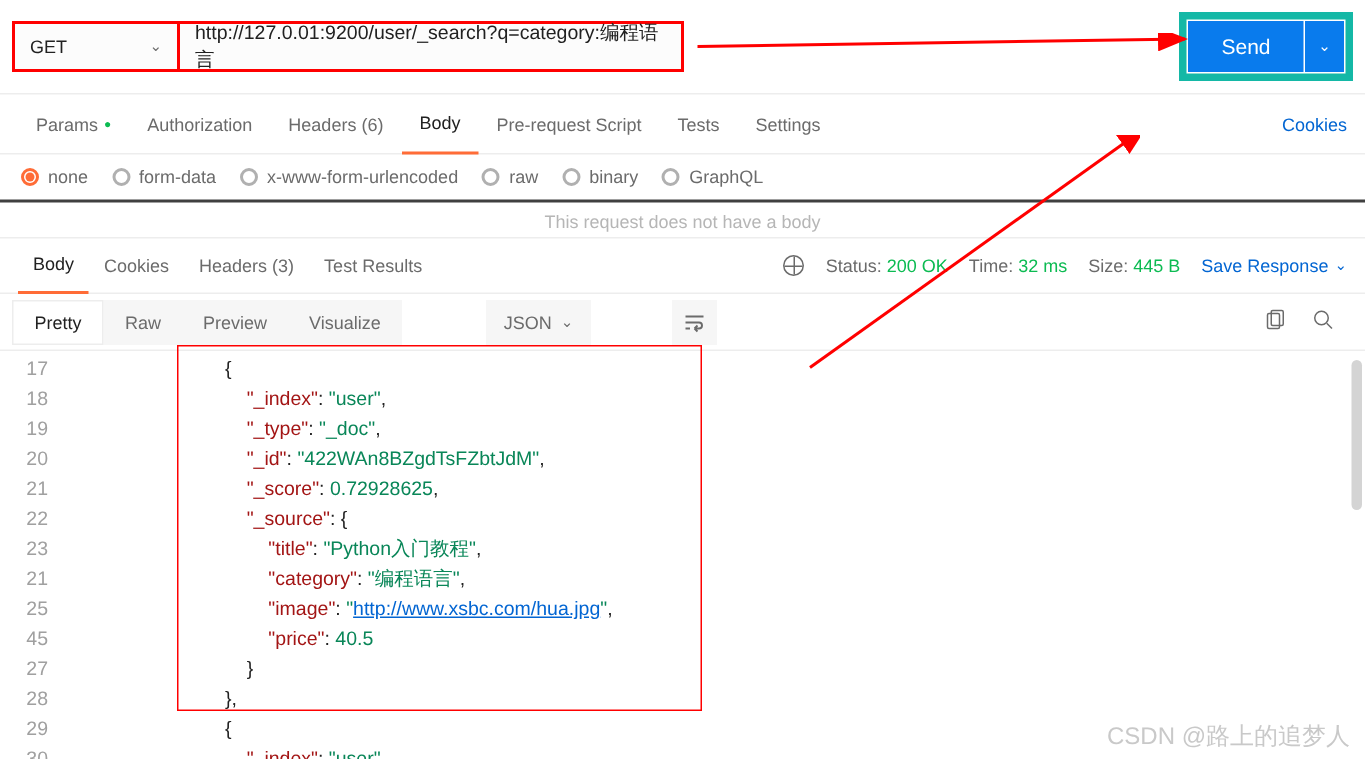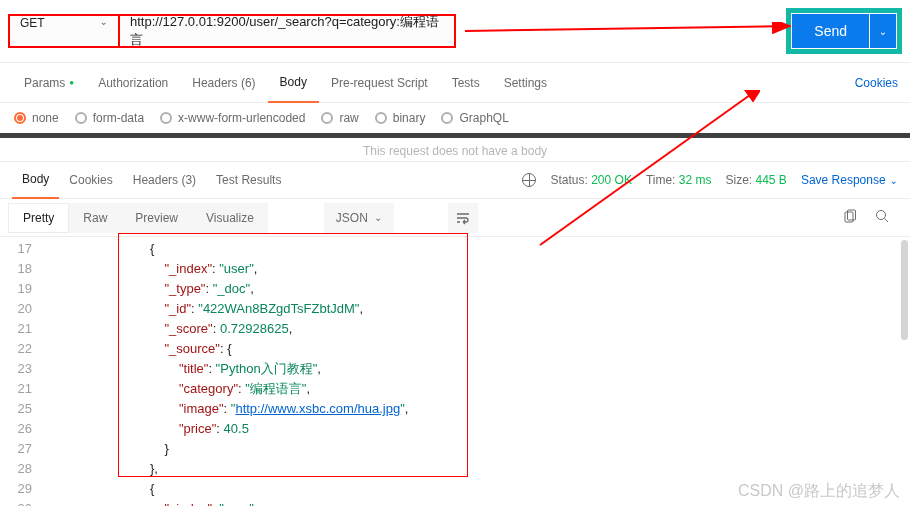--- a/index.html
+++ b/index.html
@@ -1,31 +1,31 @@
 <!DOCTYPE html>
 <html><head>
 <meta charset="utf-8">
 <style>
   * { box-sizing: border-box; font-family: -apple-system, BlinkMacSystemFont, "Segoe UI", Arial, sans-serif; }
   body { margin: 0; width: 910px; height: 506px; background: #fff; font-size: 12px; color: #212121; overflow: hidden; position: relative; }
   
   .topbar { display: flex; align-items: center; padding: 8px 8px; border-bottom: 1px solid #ededed; }
-  .method-select { width: 112px; height: 34px; border: 2px solid #ff0000; display: flex; align-items: flex-start; justify-content: space-between; padding: 0 10px; color: #212121; font-size: 12px; background: #fcfcfc;}
+  .method-select { width: 112px; height: 34px; border: 2px solid #ff0000; display: flex; align-items: center; justify-content: space-between; padding: 0 10px; color: #212121; font-size: 12px; background: #fcfcfc;}
   .url-input { flex: 1; height: 34px; border: 2px solid #ff0000; border-left: none; padding: 0 10px; font-size: 13px; color: #212121; display: flex; align-items: center; background: #fcfcfc;}
   .send-wrap { margin-left: auto; display: flex; align-items: center; border: 5px solid #14b8a6; padding: 1px; }
   .send-btn { background: #097bed; color: #fff; height: 34px; padding: 0 22px; display: flex; align-items: center; font-size: 14px; font-weight: 500; }
   .send-caret { background: #097bed; color: #fff; width: 26px; height: 34px; margin-left: 1px; display: flex; align-items: center; justify-content: center; }
   
   .tabs-row { display: flex; align-items: center; padding: 0 12px; border-bottom: 1px solid #ededed; height: 40px; }
   .tabs-row .tab { padding: 0 12px; color: #6b6b6b; height: 40px; display: flex; align-items: center; font-size: 12px; }
   .tabs-row .tab.active { color: #212121; border-bottom: 2px solid #ff6c37; font-weight: 500; }
   .dot-green::after { content: "●"; color: #0cbb52; margin-left: 4px; font-size: 8px; }
   .cookies-link { margin-left: auto; color: #0265d2; font-size: 12px; }
   
-  .body-types { display: flex; align-items: center; padding: 8px 14px; gap: 16px; border-bottom: 5px solid #404040; }
+  .body-types { display: flex; align-items: center; padding: 8px 14px; gap: 16px; border-bottom: 2px solid #404040; }
   .radio { display: flex; align-items: center; gap: 6px; color: #6b6b6b; font-size: 12px; }
   .radio-circle { width: 12px; height: 12px; border: 2px solid #b0b0b0; border-radius: 50%; display: inline-block; }
   .radio.selected .radio-circle { border-color: #ff6c37; }
   .radio.selected .radio-circle::after { content:""; display:block; width:6px; height:6px; background:#ff6c37; border-radius:50%; margin:1px; }
   
   .no-body { text-align: center; color: #b6b6b6; font-size: 12px; padding: 6px 0 3px 0; }
   
   .resp-tabs { display: flex; align-items: center; padding: 0 12px; border-top: 1px solid #ededed; border-bottom: 1px solid #ededed; height: 38px; font-size: 12px; }
   .resp-tabs .rtab { padding: 0 10px; color: #6b6b6b; height: 38px; display:flex; align-items:center; }
   .resp-tabs .rtab.active { color: #212121; border-bottom: 2px solid #ff6c37; }
@@ -197,21 +197,21 @@
     </div>
   <div class="code-line">
       <span class="ln">21</span>
       <span class="code indent1">        <span class="key">"category"</span><span class="punc">: </span><span class="str">"编程语言"</span><span class="punc">,</span></span>
     </div>
   <div class="code-line">
       <span class="ln">25</span>
       <span class="code indent1">        <span class="key">"image"</span><span class="punc">: </span><span class="str">"<span class="url">http://www.xsbc.com/hua.jpg</span>"</span><span class="punc">,</span></span>
     </div>
   <div class="code-line">
-      <span class="ln">26</span>
+      <span class="ln">45</span>
       <span class="code indent1">        <span class="key">"price"</span><span class="punc">: </span><span class="num">40.5</span></span>
     </div>
   <div class="code-line">
       <span class="ln">27</span>
       <span class="code indent1">    <span class="punc">}</span></span>
     </div>
   <div class="code-line">
       <span class="ln">28</span>
       <span class="code indent1"><span class="punc">},</span></span>
     </div>

